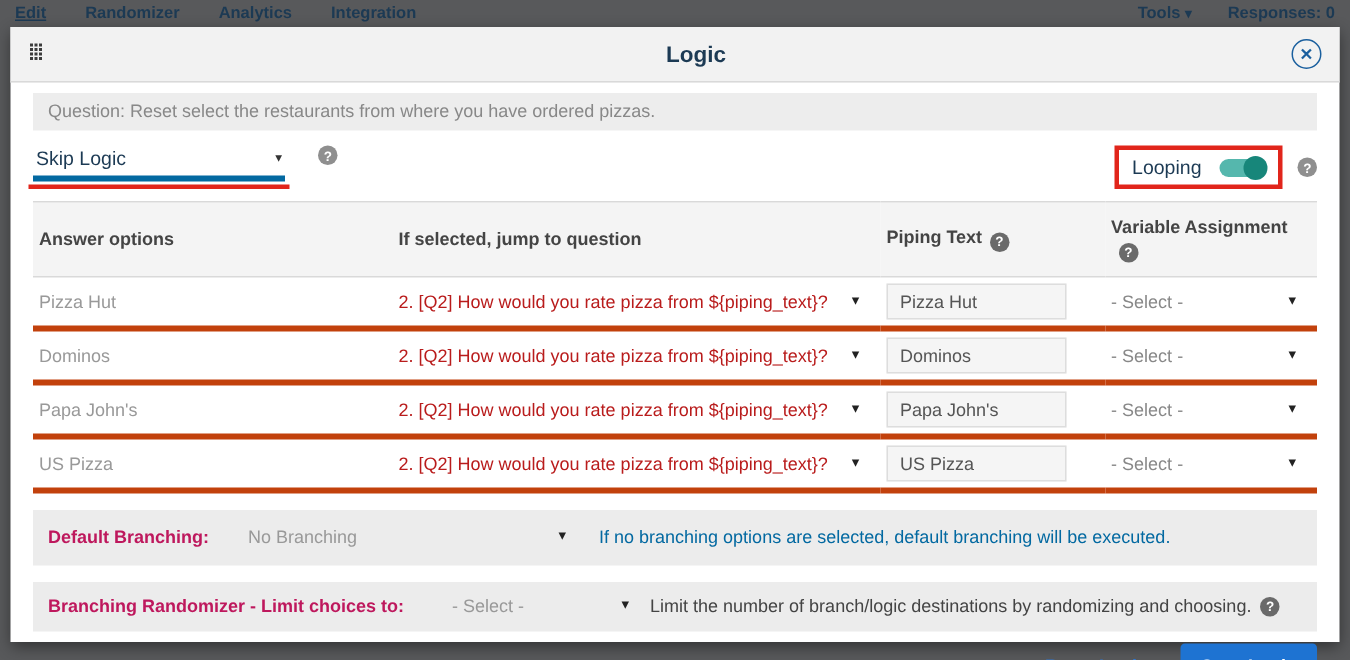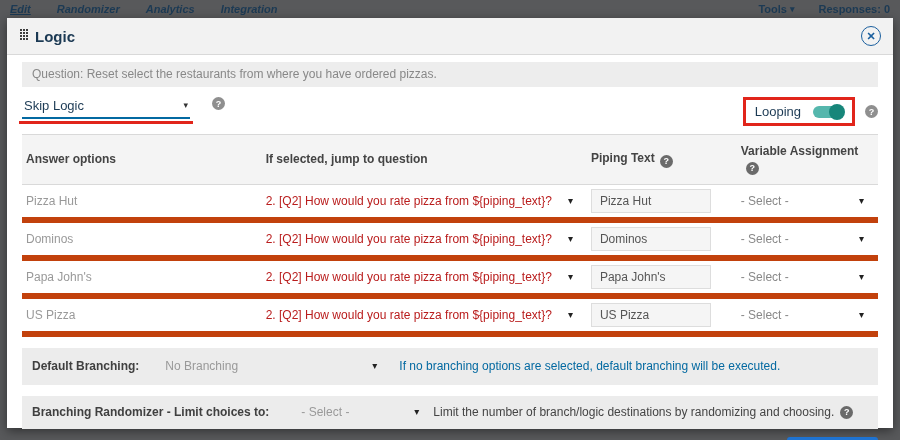--- a/index.html
+++ b/index.html
@@ -9,34 +9,34 @@
     background:#58595b;
     position:relative;
   }
   
   .topbar {
     height:18px; display:flex; align-items:center;
     padding:0 10px; background:#58595b;
     font-size:11px; font-weight:bold; color:#1c3a54;
   }
   .topbar .menu { display:flex; gap:26px; }
-  .menu-item { cursor:pointer;font-style:italic; }
+  .menu-item { cursor:pointer; }
   .menu-item.active { text-decoration:underline; }
   .topbar .right { margin-left:auto; display:flex; gap:24px; align-items:center; }
   .tools { display:flex; align-items:center; gap:3px; cursor:pointer; }
   .caret { font-size:9px; color:#1c3a54; line-height:1; }
   
   .modal {
     position:absolute; left:7px; top:18px; width:886px; height:410px;
     background:#fff; box-shadow:0 3px 10px rgba(0,0,0,.45);
   }
   .modal-header {
     position:relative; height:37px; background:#f2f2f2;
     border-bottom:1px solid #d9d9d9;
-    display:flex; align-items:center; padding-left:28px;
+    display:flex; align-items:center; justify-content:center;padding-left:28px;
   }
   .modal-title { font-size:15px; font-weight:bold; color:#1c3a54; }
   .grip {
     position:absolute; left:13px; top:11px;
     display:grid; grid-template-columns:repeat(3,2px); grid-template-rows:repeat(4,2px);
     gap:1px; cursor:move;
   }
   .grip i { width:2px; height:2px; background:#3c3c3c; display:block; }
   .close-btn {
     position:absolute; right:12px; top:8px;
@@ -52,21 +52,21 @@
   }
   
   .logic-row {
     margin-top:10px; height:27px;
     display:flex; align-items:flex-start; justify-content:space-between;
   }
   .logic-left { display:flex; align-items:flex-start; gap:22px; }
   .skip-select { position:relative; width:168px; cursor:pointer; }
   .sel-inner {
     display:flex; justify-content:space-between; align-items:center;
-    border-bottom:2px solid #0369a1; padding:1px 2px 4px 2px;
+    border-bottom:4px solid #0369a1; padding:1px 2px 4px 2px;
     font-size:13px; color:#1c3a54;
   }
   .sel-inner .caret { color:#333; }
   .red-underline {
     position:absolute; left:-3px; right:-3px; top:calc(100% + 2px);
     height:3px; background:#e1251b;
   }
   .help {
     display:inline-flex; align-items:center; justify-content:center;
     width:13px; height:13px; border-radius:50%;
@@ -86,21 +86,21 @@
     position:absolute; right:-2px; top:-2px; width:16px; height:16px;
     border-radius:50%; background:#17867a;
   }
   
   table.logic-table { width:100%; border-collapse:collapse; margin-top:10px; font-size:12px; }
   .logic-table th {
     background:#f4f4f4; border-top:1px solid #d9d9d9; border-bottom:1px solid #d9d9d9;
     padding:9px 4px; text-align:left; color:#444; font-weight:bold;
   }
   .logic-table th .help { margin-left:5px; vertical-align:-2px; }
-  .logic-table td { border-bottom:6px solid #c2410c; padding:4px; height:33px; }
+  .logic-table td { border-bottom:4px solid #c2410c; padding:4px; height:33px; }
   .col-answer { width:28%; }
   .col-jump { width:38%; }
   .col-pipe { width:17.5%; }
   .col-var { width:16.5%; }
   .answer-text { color:#999; }
   .jump-cell, .var-cell {
     display:flex; justify-content:space-between; align-items:center;
     padding-right:10px; cursor:pointer;
   }
   .jump-cell span:first-child { color:#b91c1c; }
@@ -111,21 +111,21 @@
     padding:4px 8px; font-size:12px; color:#555;
     font-family:"Liberation Sans", sans-serif;
   }
   
   .band {
     background:#ececec; display:flex; align-items:center;
     font-size:12px; padding:0 10px; margin-top:11px;
   }
   .band1 { height:37px; }
   .band2 { height:33px; }
-  .band-label { font-weight:bold; color:#404040; }
+  .band-label { font-weight:bold; color:#be185d; }
   .band-select {
     display:flex; justify-content:space-between; align-items:center;
     color:#999; cursor:pointer;
   }
   .band-select .caret { color:#222; font-size:10px; }
   .band1 .band-select { width:212px; margin-left:26px; }
   .band1 .band-note { color:#0369a1; margin-left:22px; }
   .band2 .band-select { width:118px; margin-left:32px; }
   .band2 .band-note { color:#444; margin-left:14px; display:flex; align-items:center; gap:6px; }
   

